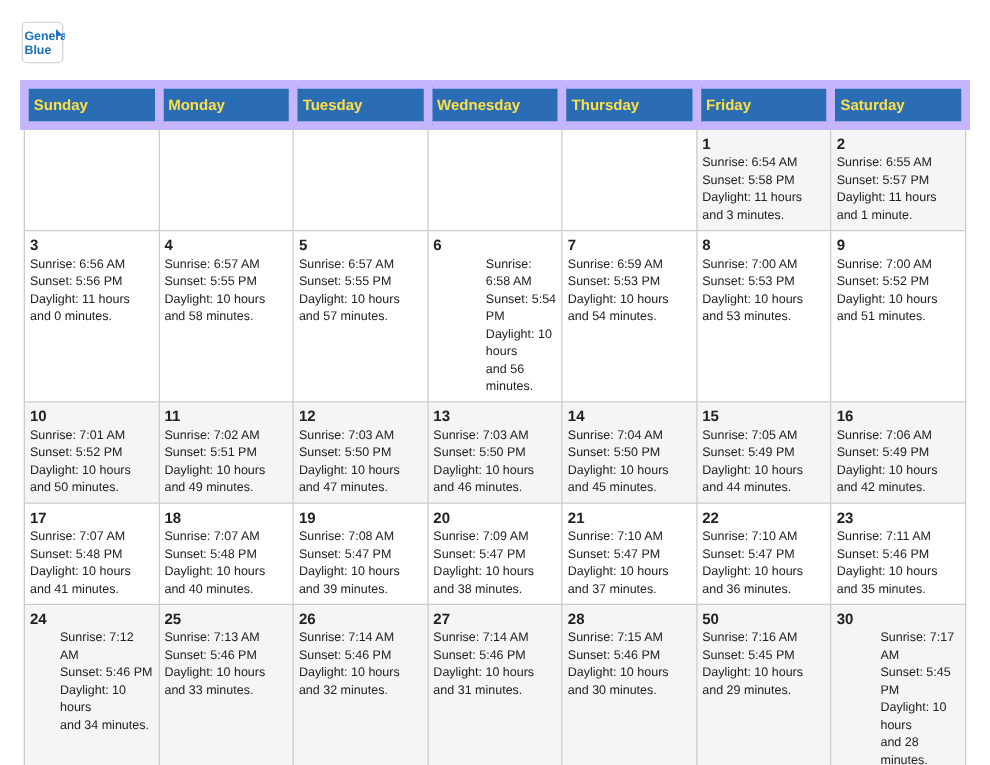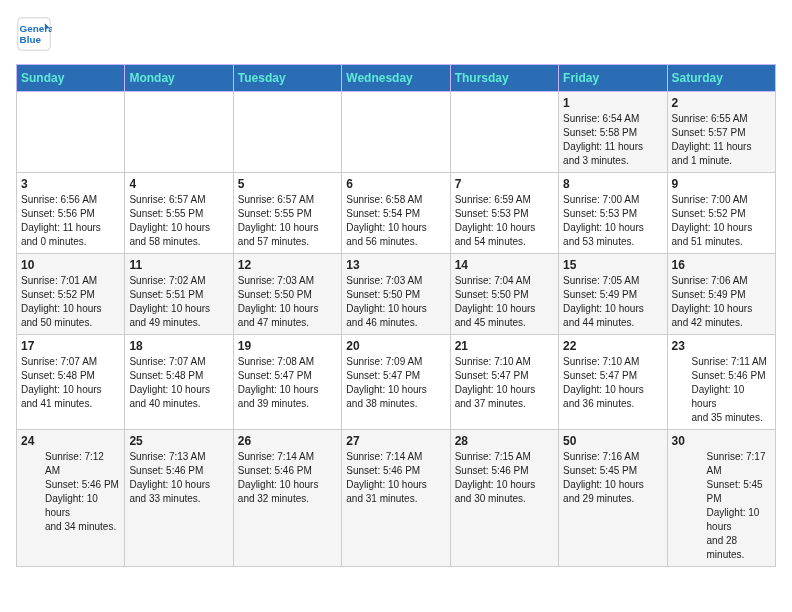--- a/index.html
+++ b/index.html
@@ -36,26 +36,26 @@
       font-weight: normal;
       color: #444;
     }
     table {
       width: 100%;
       border-collapse: collapse;
       table-layout: fixed;
     }
     thead tr th {
       background-color: #2a6db5;
-      color: #5eead4;
+      color: #fde047;
       font-size: 12px;
       font-weight: bold;
       padding: 6px 4px;
       text-align: left;
-      border: 1px solid #c4b5fd;
+      border: 7px solid #c4b5fd;
     }
     tbody tr td {
       border: 1px solid #ccc;
       vertical-align: top;
       padding: 4px 4px;
       font-size: 10.5px;
       color: #222;
       height: 78px;
       background: #fff;
     }
@@ -149,21 +149,21 @@
         </td>
         <td>
           <span class="day-num">5</span>
           <div class="day-info" style="white-space: pre-line;">Sunrise: 6:57 AM
 Sunset: 5:55 PM
 Daylight: 10 hours
 and 57 minutes.</div>
         </td>
         <td>
           <span class="day-num">6</span>
-          <div class="day-info" style="white-space: pre-line;">Sunrise: 6:58 AM
+          <div class="day-info" style="white-space: pre-line; margin-left: 42px;">Sunrise: 6:58 AM
 Sunset: 5:54 PM
 Daylight: 10 hours
 and 56 minutes.</div>
         </td>
         <td>
           <span class="day-num">7</span>
           <div class="day-info" style="white-space: pre-line;">Sunrise: 6:59 AM
 Sunset: 5:53 PM
 Daylight: 10 hours
 and 54 minutes.</div>
@@ -272,21 +272,21 @@
         </td>
         <td>
           <span class="day-num">22</span>
           <div class="day-info" style="white-space: pre-line;">Sunrise: 7:10 AM
 Sunset: 5:47 PM
 Daylight: 10 hours
 and 36 minutes.</div>
         </td>
         <td>
           <span class="day-num">23</span>
-          <div class="day-info" style="white-space: pre-line; margin-left: 20px;">Sunrise: 7:11 AM
+          <div class="day-info" style="white-space: pre-line;">Sunrise: 7:11 AM
 Sunset: 5:46 PM
 Daylight: 10 hours
 and 35 minutes.</div>
         </td>
       </tr>
       <tr>
         <td>
           <span class="day-num">24</span>
           <div class="day-info" style="white-space: pre-line; margin-left: 24px;">Sunrise: 7:12 AM
 Sunset: 5:46 PM

